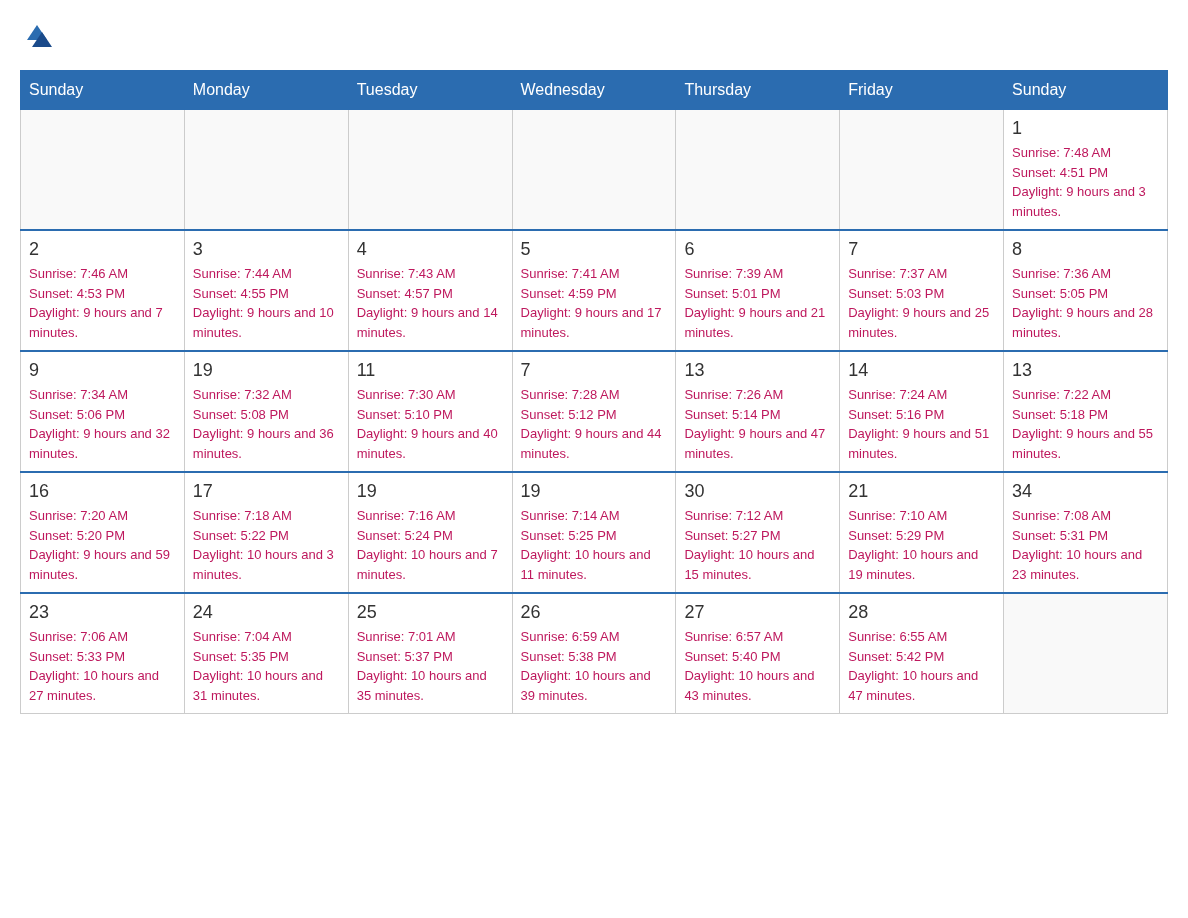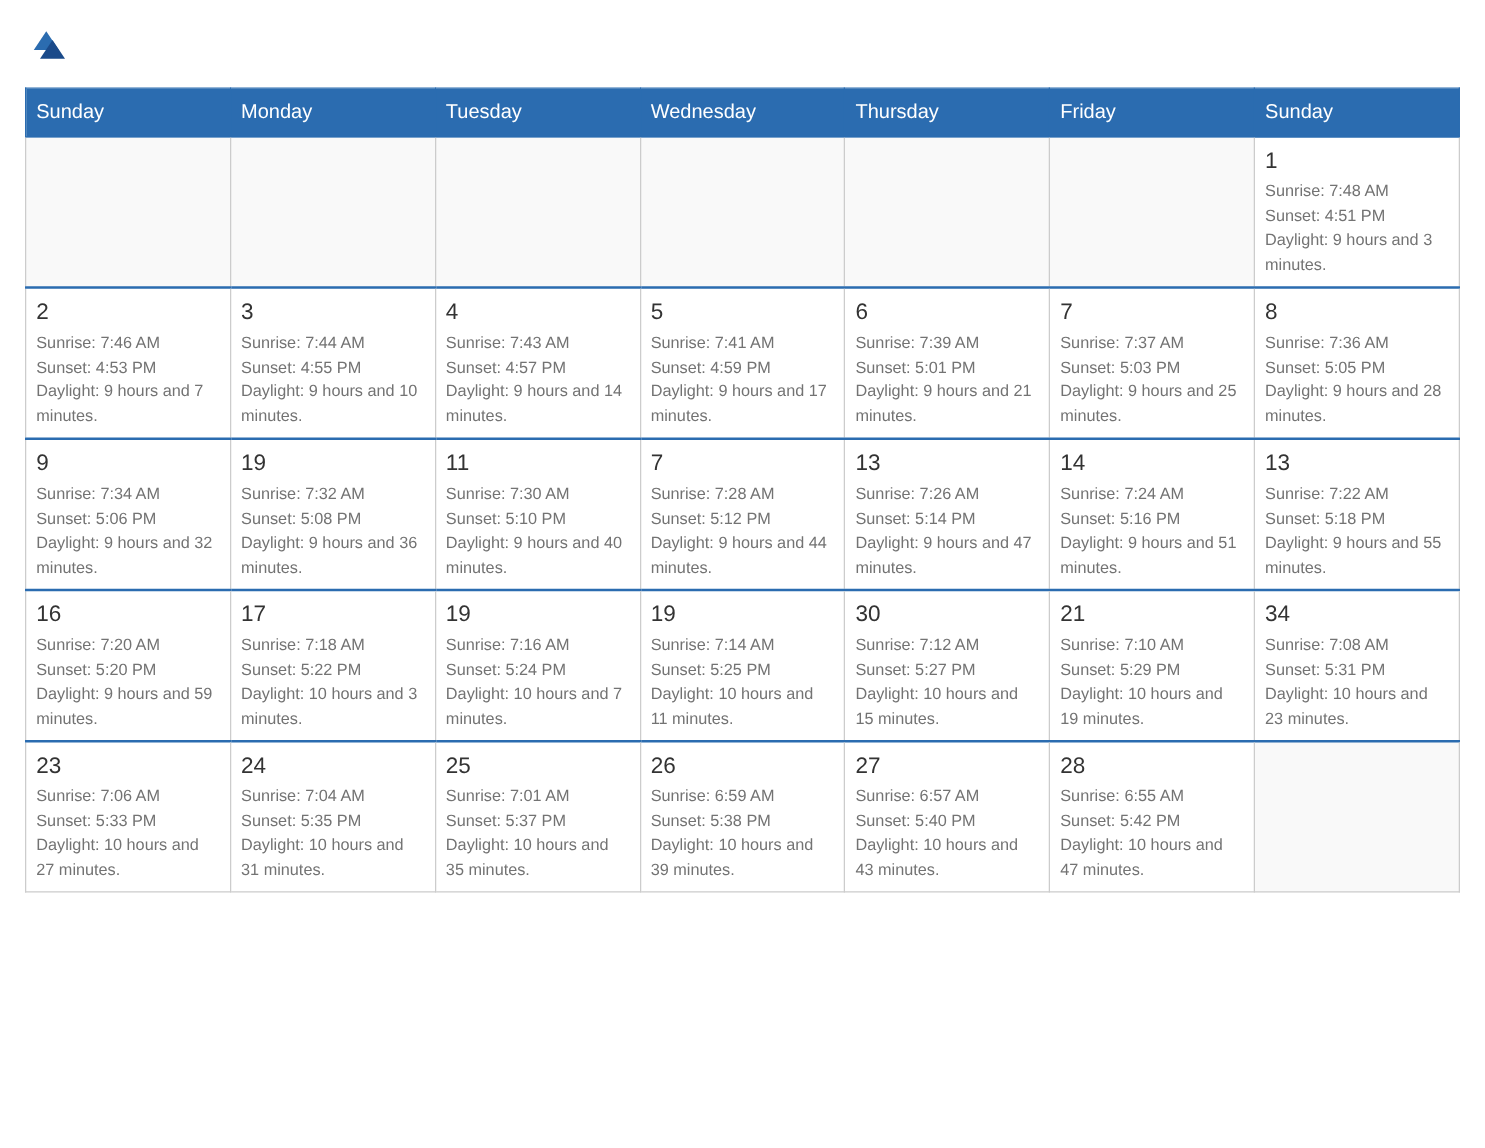--- a/index.html
+++ b/index.html
@@ -73,21 +73,21 @@
       color: #333;
     }
     .day-number {
       font-size: 18px;
       color: #333;
       margin-bottom: 4px;
       display: block;
     }
     .day-info {
       font-size: 13px;
-      color: #737373;
+      color: #be185d;
       line-height: 1.5;
     }
     .empty-cell {
       background: #f9f9f9;
     }
     .row-divider td {
       border-top: 2px solid #2b6cb0;
     }
   </style>
 </head>

